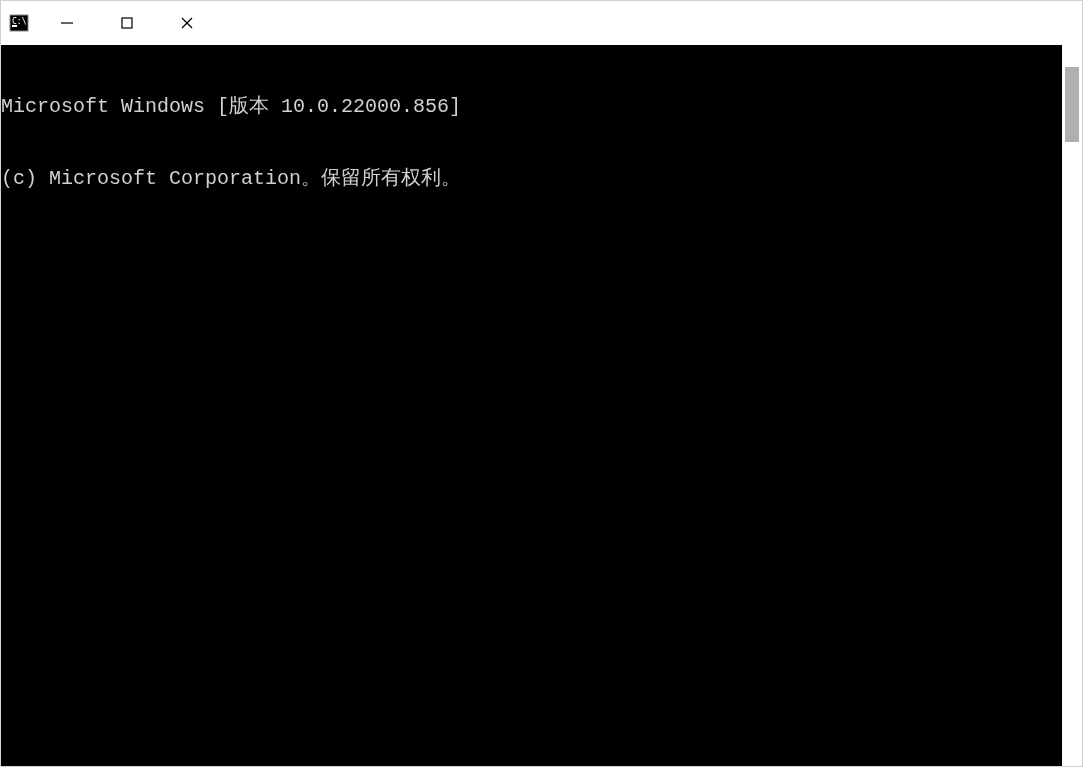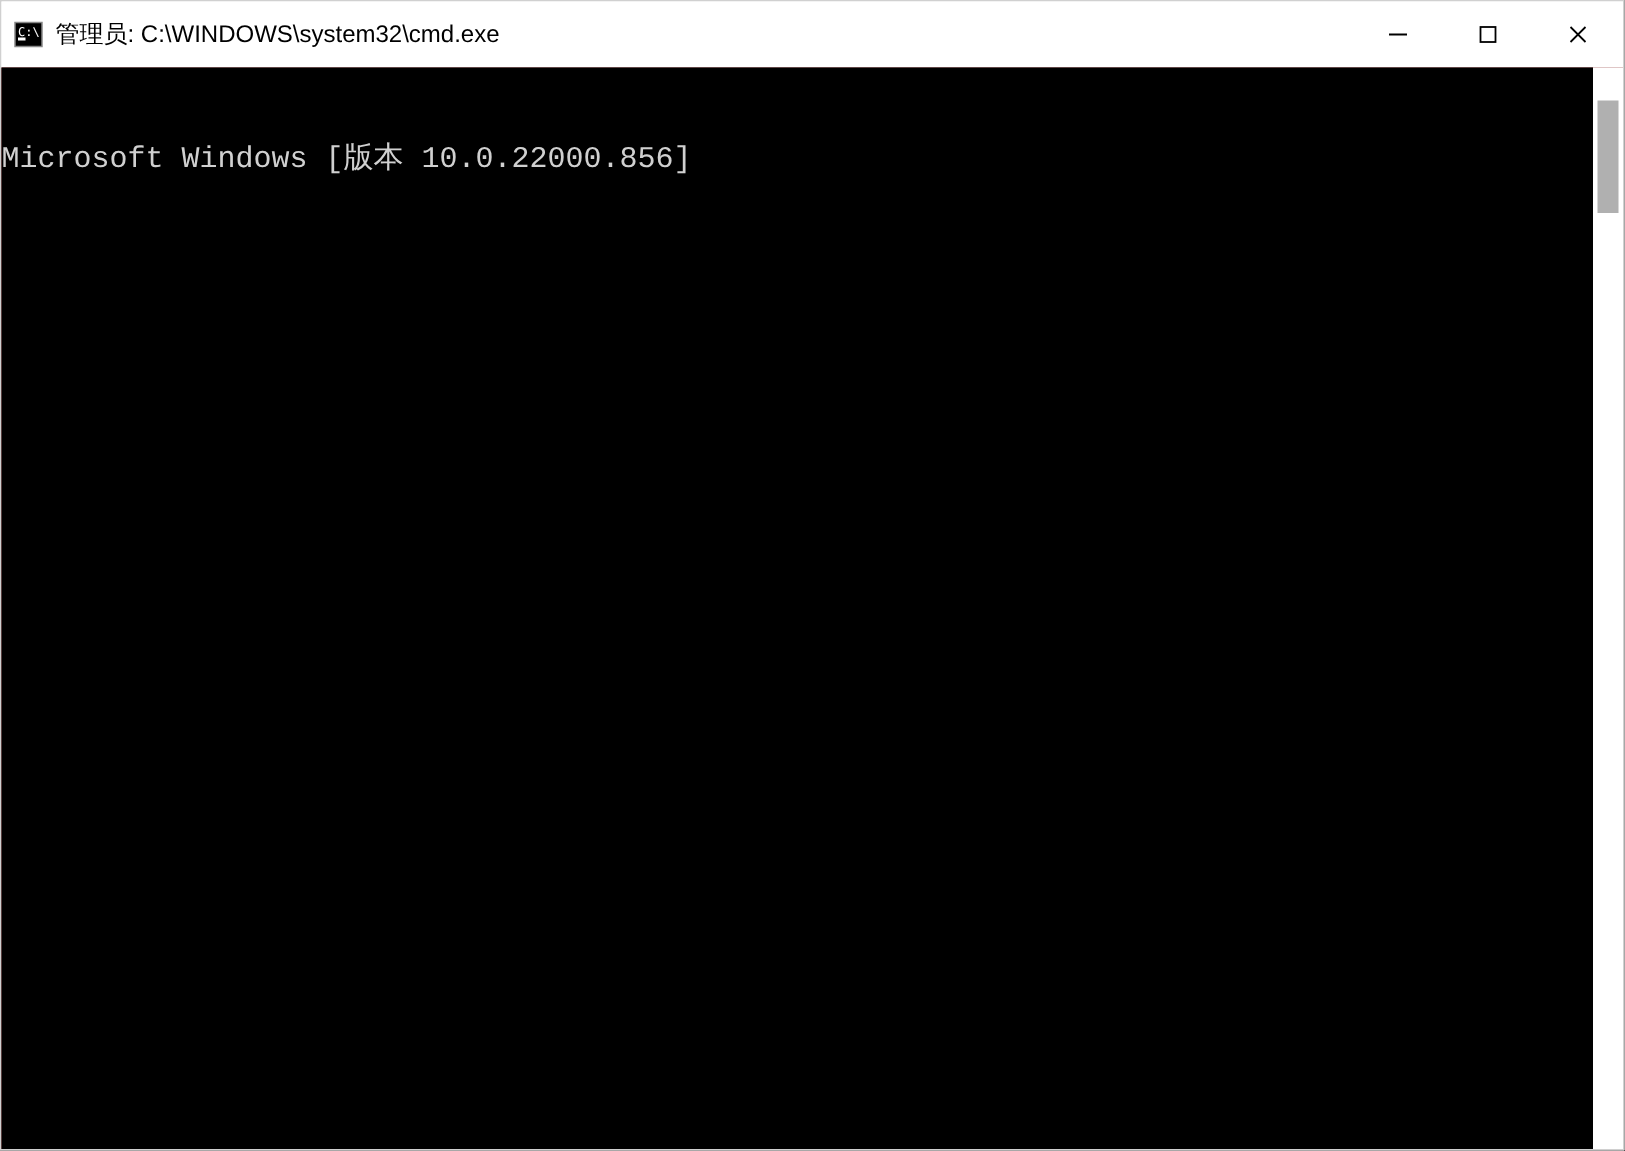--- a/index.html
+++ b/index.html
@@ -67,21 +67,21 @@
     }
     
     .window-control svg {
       width: 14px;
       height: 14px;
     }
     
     .terminal-container {
       flex-grow: 1;
       display: flex;
-      background: #7f1d1d;
+      background: #fca5a5;
       position: relative;
     }
     
     .terminal {
       flex-grow: 1;
       background: #000000;
       color: #d0d0d0;
       font-family: "NSimSun", "SimSun", "Consolas", "Courier New", monospace;
       font-size: 20px;
       line-height: 24px;
@@ -124,21 +124,20 @@
 <div class="window">
 
   <div class="titlebar">
     <div class="titlebar-icon">
       <svg viewBox="0 0 20 20" xmlns="http://www.w3.org/2000/svg">
         <rect x="1" y="2" width="18" height="16" fill="#000000" stroke="#888888" stroke-width="1"></rect>
         <text x="3" y="11" font-size="8" fill="#ffffff" font-family="monospace">C:\</text>
         <rect x="3" y="12" width="5" height="2" fill="#ffffff"></rect>
       </svg>
     </div>
-    <div class="titlebar-text">管理员: C:\WINDOWS\system32\cmd.exe</div>
     <div class="window-controls">
       <div class="window-control">
         <svg viewBox="0 0 14 14">
           <line x1="1" y1="7" x2="13" y2="7" stroke="#000000" stroke-width="1.2"></line>
         </svg>
       </div>
       <div class="window-control">
         <svg viewBox="0 0 14 14">
           <rect x="2" y="2" width="10" height="10" fill="none" stroke="#000000" stroke-width="1.2"></rect>
         </svg>
@@ -148,20 +147,21 @@
           <line x1="2" y1="2" x2="12" y2="12" stroke="#000000" stroke-width="1.2"></line>
           <line x1="12" y1="2" x2="2" y2="12" stroke="#000000" stroke-width="1.2"></line>
         </svg>
       </div>
     </div>
   </div>
 
   <div class="terminal-container">
     <div class="terminal">
       <span class="terminal-line">Microsoft Windows [版本 10.0.22000.856]</span>
+      <span class="terminal-line">(c) Microsoft Corporation。保留所有权利。</span>
       <span class="terminal-line"></span>
     </div>
     <div class="scrollbar">
       <div class="scrollbar-thumb"></div>
     </div>
   </div>
 
 </div>
 
 </body></html>

